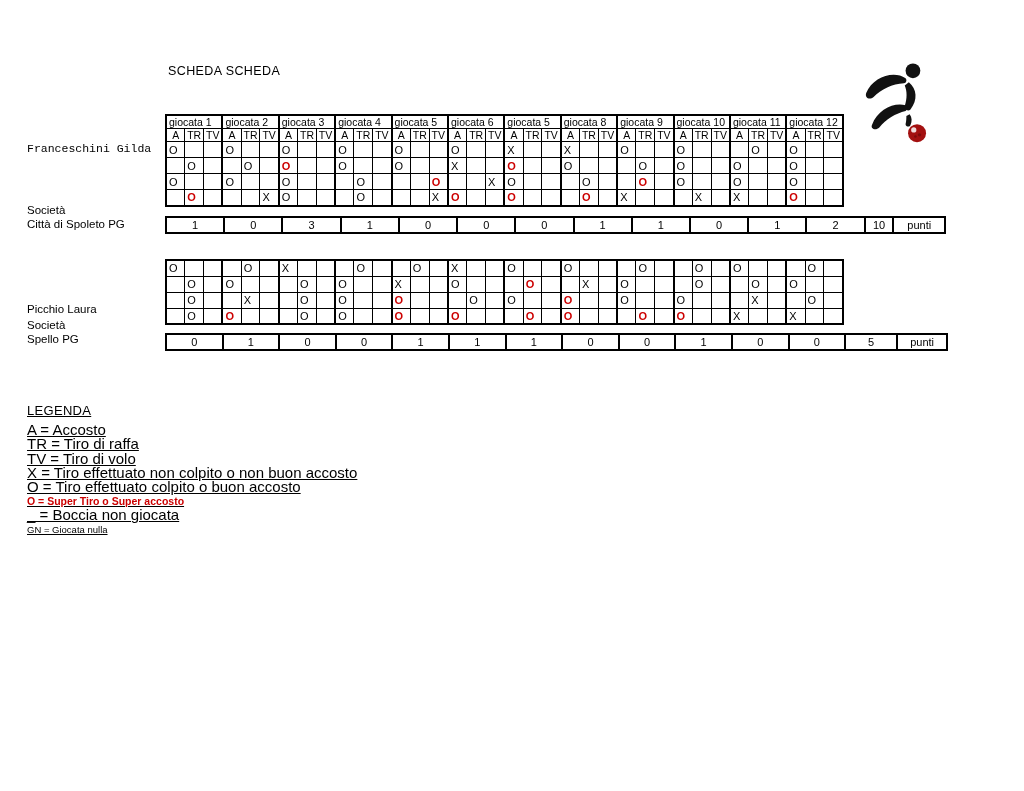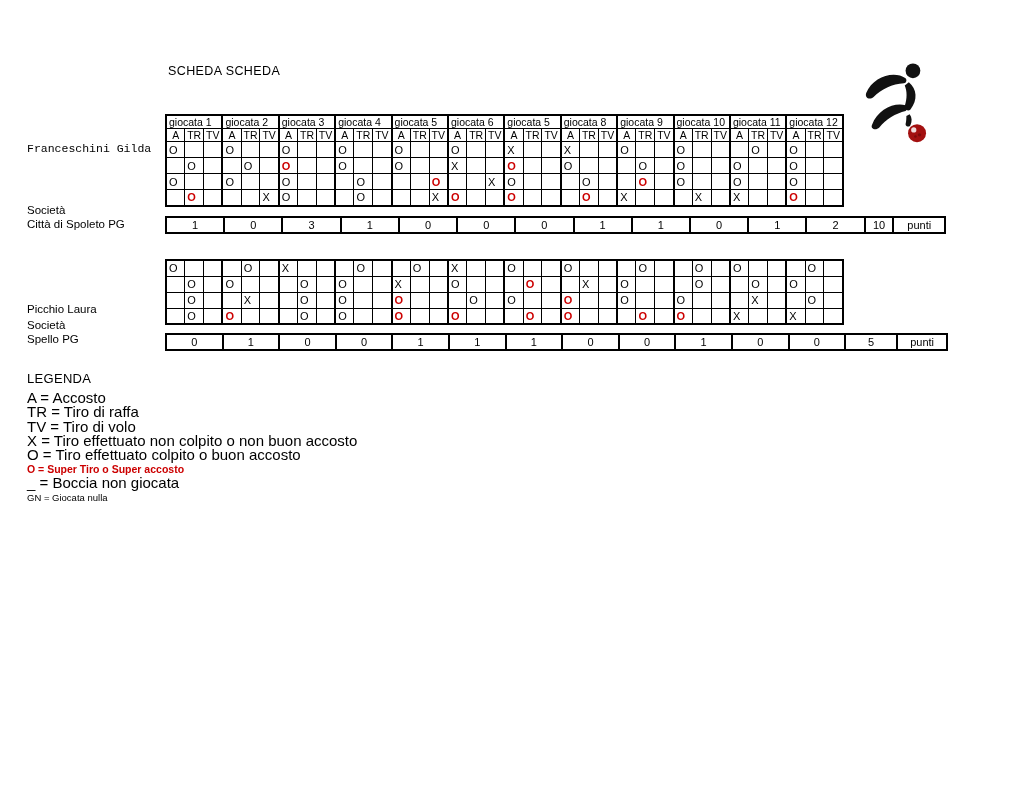--- a/index.html
+++ b/index.html
@@ -463,21 +463,21 @@
         <td style="width:56.6px">0</td>
         <td style="width:56.6px">1</td>
         <td style="width:56.6px">0</td>
         <td style="width:56.6px">0</td>
         <td style="width:52px">5</td>
         <td style="width:50px">punti</td>
       </tr>
     </tbody>
   </table>
 
-<div class="abs legend" style="left:27px; top:372px; width:720px;">
+<div class="abs legend" style="left:27px; top:404px; width:720px;text-decoration:underline;">
   <div class="legend-title">LEGENDA</div>
   <div>
       <div class="l-normal">A = Accosto</div>
       <div class="l-normal">TR = Tiro di raffa</div>
       <div class="l-normal">TV = Tiro di volo</div>
       <div class="l-normal">X = Tiro effettuato non colpito o non buon accosto</div>
       <div class="l-normal">O = Tiro effettuato colpito o buon accosto</div>
       <div class="l-super">O = Super Tiro o Super accosto</div>
       <div class="l-normal">_ = Boccia non giocata</div>
       <div class="l-small">GN = Giocata nulla</div>

